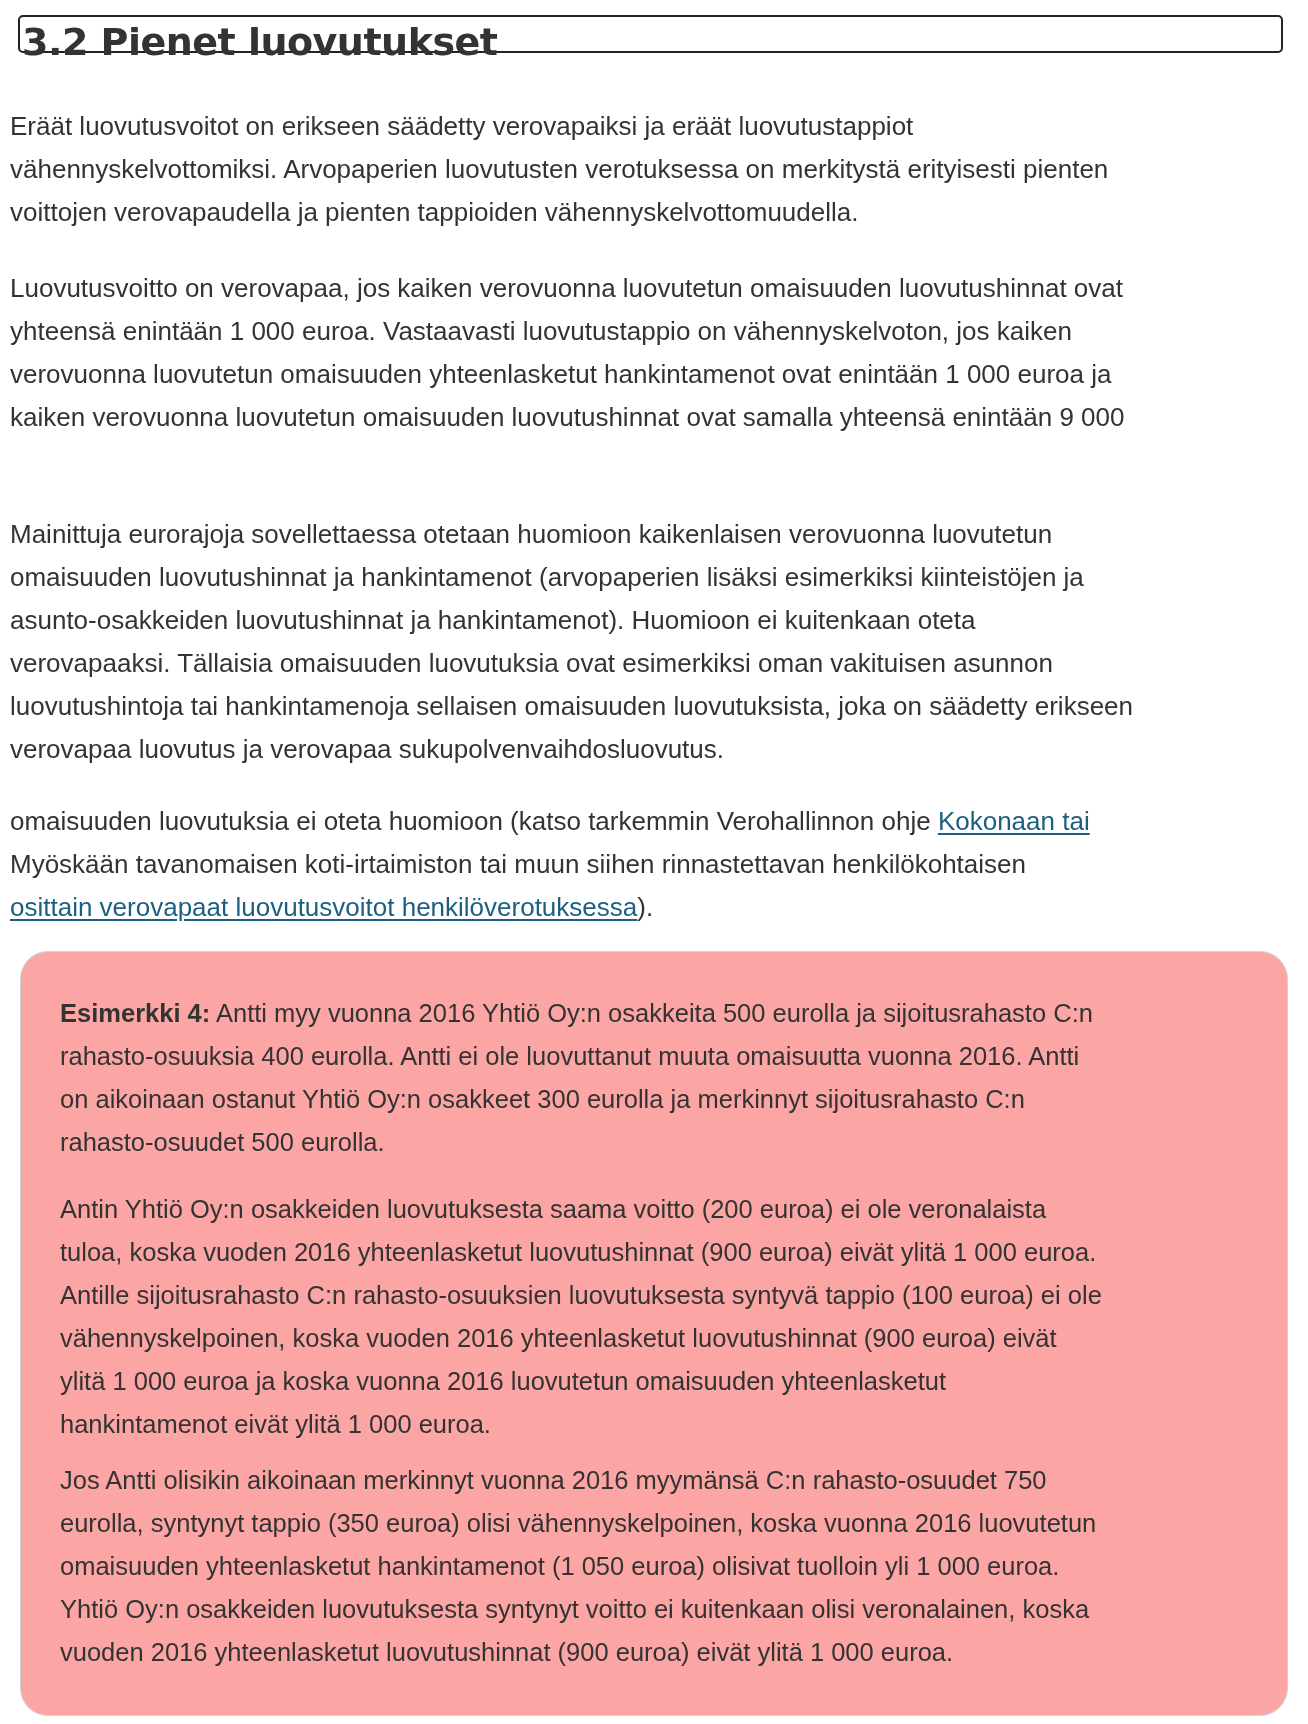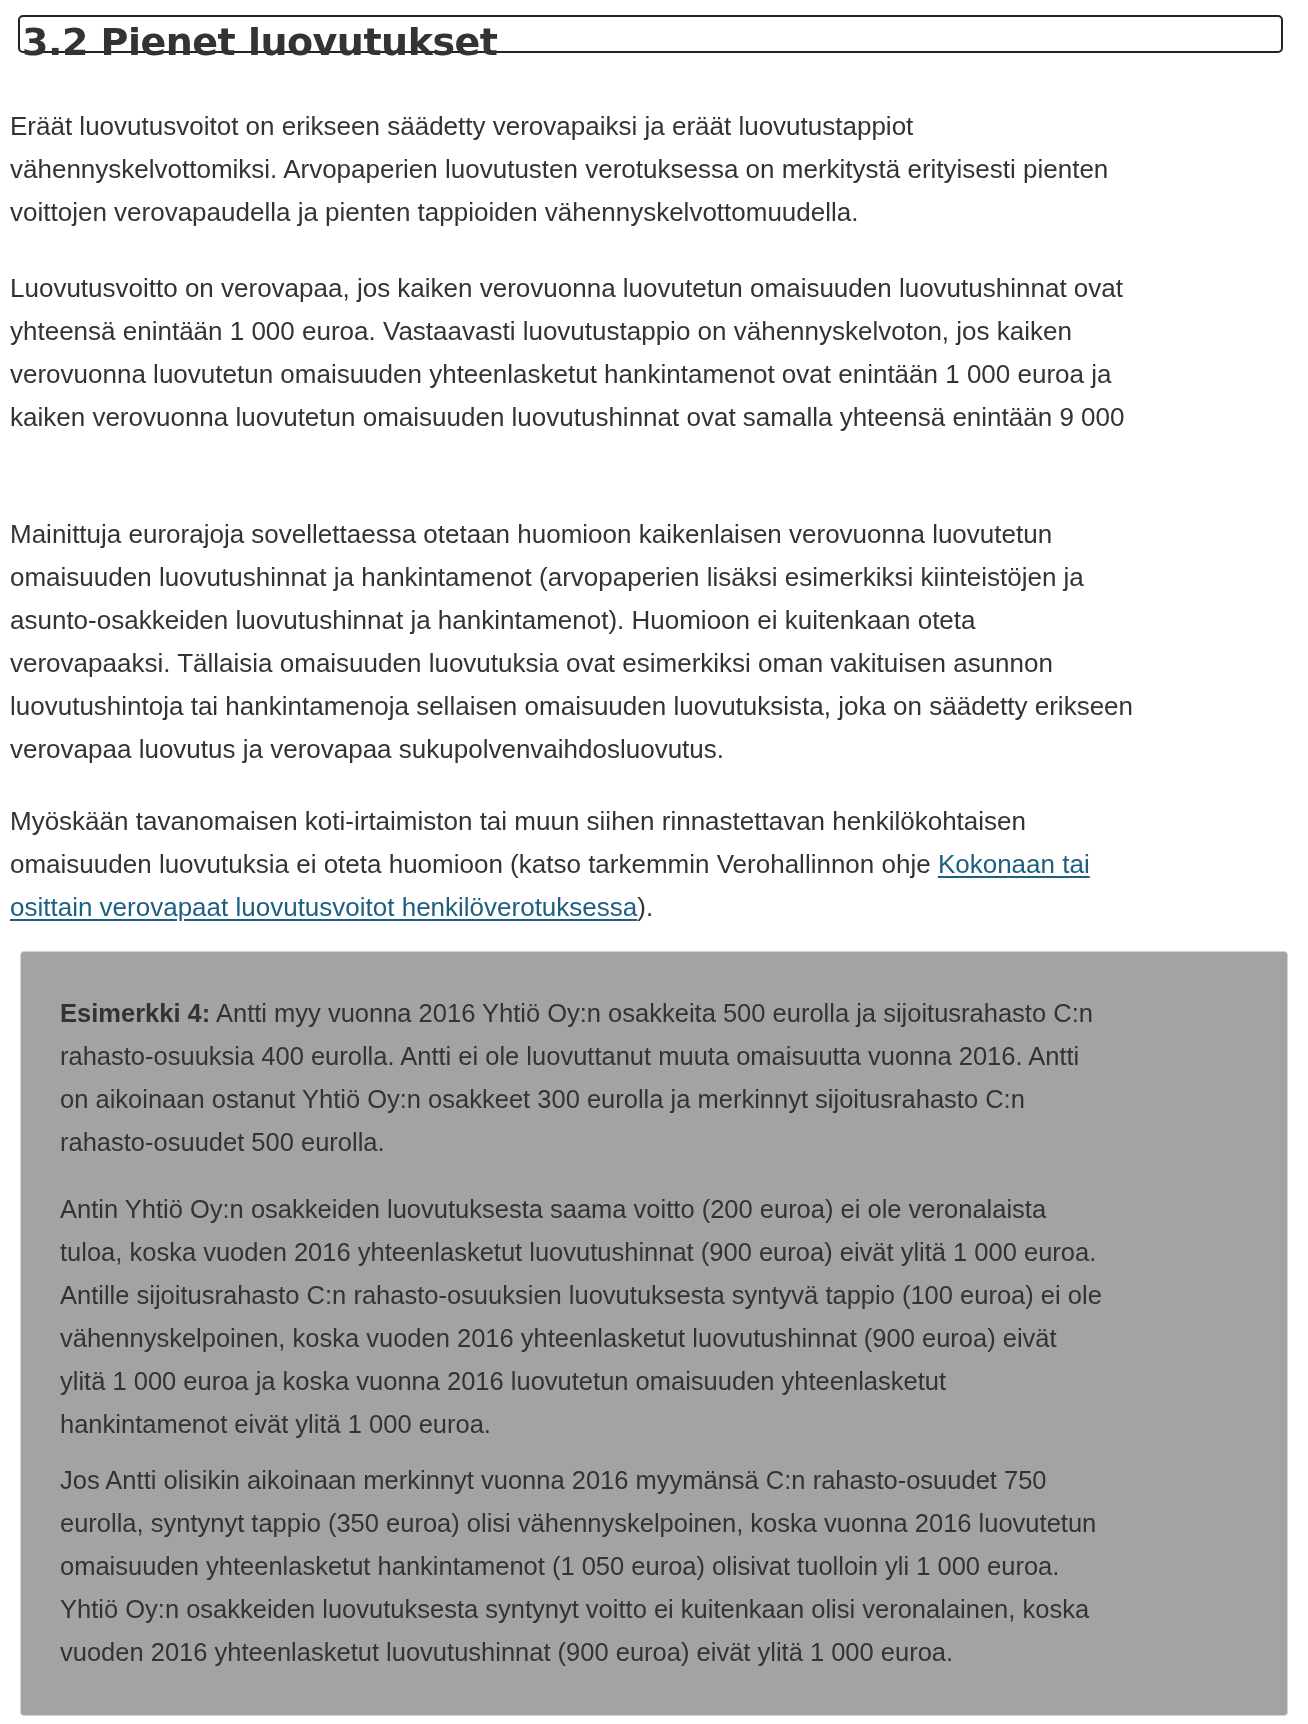--- a/index.html
+++ b/index.html
@@ -56,23 +56,23 @@
     text-decoration: underline;
     text-underline-offset: 3px;
     text-decoration-thickness: 2px;
   }
   .example-box {
     position: absolute;
     left: 20px;
     top: 951px;
     width: 1268px;
     height: 765px;
-    background: #a3a3a3;
+    background: #fca5a5;
     border: 1.5px solid #c9d6dd;
-    border-radius: 4px;
+    border-radius: 28px;
     box-sizing: border-box;
   }
   .ex-para {
     position: absolute;
     left: 39px;
     width: 1210px;
     font-size: 25.5px;
     line-height: 43px;
     color: #333333;
   }
@@ -103,22 +103,22 @@
 <div class="para" style="top:505px;">
   <span class="line">Mainittuja eurorajoja sovellettaessa otetaan huomioon kaikenlaisen verovuonna luovutetun</span>
   <span class="line">omaisuuden luovutushinnat ja hankintamenot (arvopaperien lisäksi esimerkiksi kiinteistöjen ja</span>
   <span class="line">asunto-osakkeiden luovutushinnat ja hankintamenot). Huomioon ei kuitenkaan oteta</span>
   <span class="line">verovapaaksi. Tällaisia omaisuuden luovutuksia ovat esimerkiksi oman vakituisen asunnon</span>
   <span class="line">luovutushintoja tai hankintamenoja sellaisen omaisuuden luovutuksista, joka on säädetty erikseen</span>
   <span class="line">verovapaa luovutus ja verovapaa sukupolvenvaihdosluovutus.</span>
 </div>
 
 <div class="para" style="top:792px;">
+  <span class="line"><span>omaisuuden luovutuksia ei oteta huomioon (katso tarkemmin Verohallinnon ohje </span><a class="doc-link" href="#">Kokonaan tai</a></span>
   <span class="line">Myöskään tavanomaisen koti-irtaimiston tai muun siihen rinnastettavan henkilökohtaisen</span>
-  <span class="line"><span>omaisuuden luovutuksia ei oteta huomioon (katso tarkemmin Verohallinnon ohje </span><a class="doc-link" href="#">Kokonaan tai</a></span>
   <span class="line"><a class="doc-link" href="#">osittain verovapaat luovutusvoitot henkilöverotuksessa</a><span>).</span></span>
 </div>
 
 <div class="example-box">
   <div class="ex-para" style="top:40px;">
     <span class="line"><b>Esimerkki 4:</b><span> Antti myy vuonna 2016 Yhtiö Oy:n osakkeita 500 eurolla ja sijoitusrahasto C:n</span></span>
     <span class="line">rahasto-osuuksia 400 eurolla. Antti ei ole luovuttanut muuta omaisuutta vuonna 2016. Antti</span>
     <span class="line">on aikoinaan ostanut Yhtiö Oy:n osakkeet 300 eurolla ja merkinnyt sijoitusrahasto C:n</span>
     <span class="line">rahasto-osuudet 500 eurolla.</span>
   </div>

